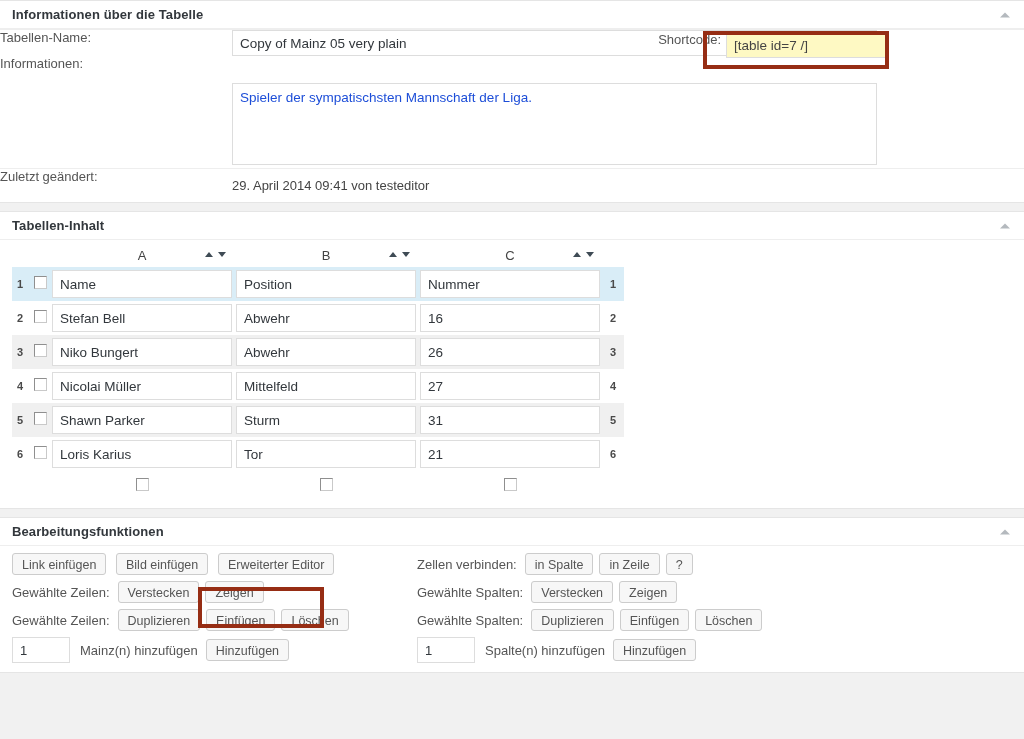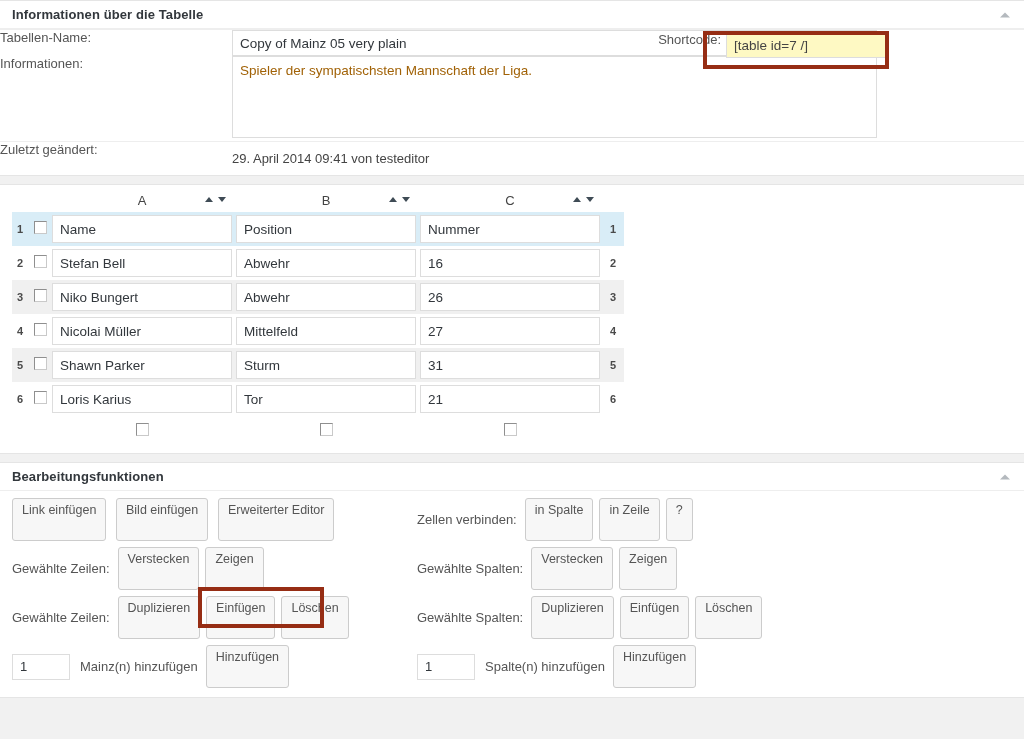--- a/index.html
+++ b/index.html
@@ -65,29 +65,30 @@
     background: #fff;
     padding: 4px 7px;
     height: 26px;
     outline: none;
   }
   #tbl-id { width: 104px; }
   #tbl-name { width: 645px; }
   textarea.desc {
     font-family: "Liberation Sans", sans-serif;
     font-size: 13.5px;
-    color: #a16207;
+    color: #1d4ed8;
     border: 1px solid #dddddd;
     background: #fff;
     padding: 5px 7px;
     width: 645px;
     height: 82px;
     resize: none;
     outline: none;
     line-height: 1.35;
+    margin-top: 27px;
   }
   .shortcode-wrap {
     position: absolute;
     right: 138px;
     top: 31px;
     display: flex;
   }
   .shortcode-lbl { color: #555; font-size: 13px; margin-right: 5px; }
   input.shortcode {
     font-family: "Liberation Sans", sans-serif;
@@ -176,21 +177,21 @@
   
   .edit-body { padding: 7px 12px 9px 12px; position: relative; }
   .btn {
     font-family: "Liberation Sans", sans-serif;
     font-size: 12.5px;
     color: #555;
     background: #f7f7f7;
     border: 1px solid #cccccc;
     border-radius: 3px;
     padding: 0 9px;
-    height: 43px;
+    height: 22px;
     line-height: 23px;
     display: inline-block;
     white-space: nowrap;
     cursor: pointer;
   }
   .erow { display: flex; align-items: center; margin-bottom: 6px; }
   .fn-lbl { color: #555; font-size: 13px; margin-right: 8px; white-space: nowrap; }
   .left-col { width: 405px; }
   .right-col { flex: 1; }
   .btn-gap { margin-right: 6px; }
@@ -241,20 +242,24 @@
   <div class="shortcode-wrap">
     <span class="shortcode-lbl">Shortcode:</span>
     <input class="shortcode" readonly="" value="[table id=7 /]" style="">
   </div>
   <div class="redbox" id="redbox-shortcode"></div>
 </div>
 
 <div class="gap"></div>
 
 <div class="panel">
+  <div class="panel-head">
+    <span class="panel-title">Tabellen-Inhalt</span>
+    <span class="toggle-arrow"></span>
+  </div>
   <div class="content-body">
     <table class="grid" id="grid">
       <colgroup>
         <col style="width:18px">
           <col style="width:20px">
         <col style="width:184px">
           <col style="width:184px">
           <col style="width:184px">
         <col style="width:22px">
       </colgroup>

